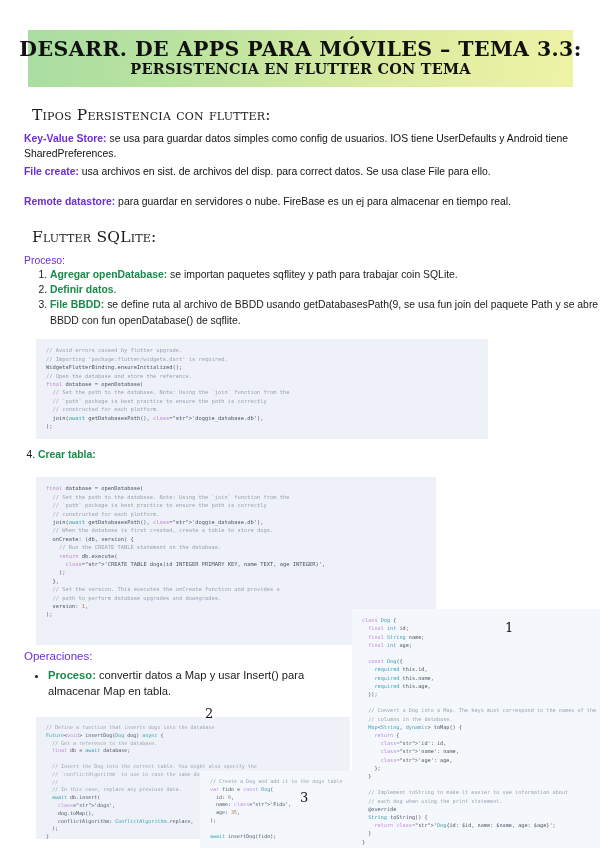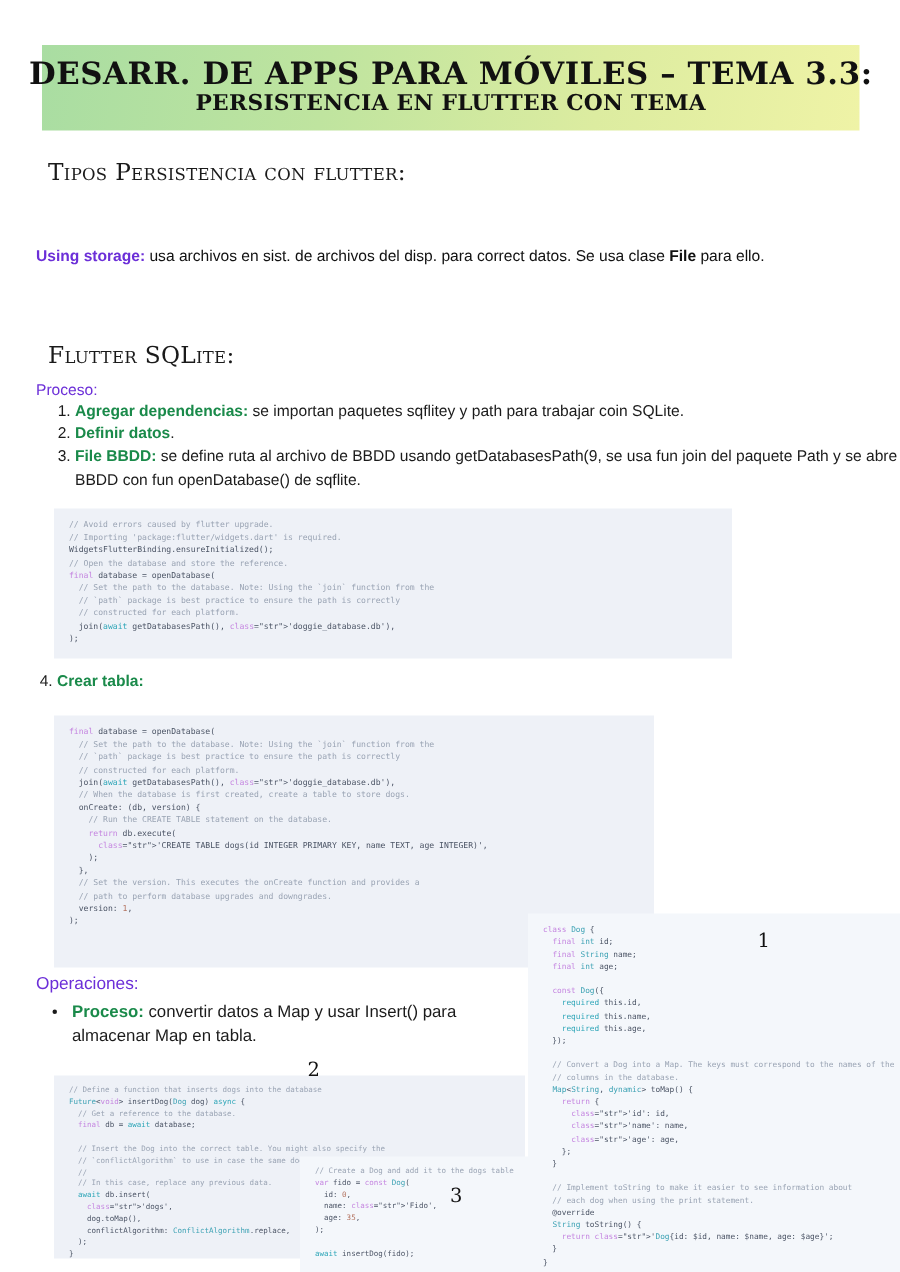--- a/index.html
+++ b/index.html
@@ -31,21 +31,21 @@
   .sec-head{
     position:absolute;left:8px;
     font-family:"DejaVu Serif","Liberation Serif",serif;
     font-variant:small-caps;font-size:15.5px;color:#1a1a1a;letter-spacing:.2px;margin-left:24px;
   }
 
   
   .txt{position:absolute;font-size:10.4px;line-height:15px;color:#111;}
   .lbl-purple{color:#6c2fd8;font-weight:700;}
   .lbl-green{color:#1a8a4a;font-weight:700;}
-  b.k{font-weight:700;color:#111;}
+  b.k{font-weight:400;color:#111;}
 
   ol.steps{
     position:absolute;margin:0;padding-left:26px;font-size:10.4px;line-height:15.2px;
   }
   ol.steps li{margin:0;padding:0;}
   ul.ops{position:absolute;margin:0;padding-left:24px;font-size:11.2px;line-height:16px;}
   ul.ops li{margin:0;}
 
   
   .code{
@@ -79,34 +79,40 @@
 
 <div class="page">
 
   <div class="banner">
     <div class="banner-l1">DESARR. DE APPS PARA MÓVILES – TEMA 3.3:</div>
     <div class="banner-l2">PERSISTENCIA EN FLUTTER CON TEMA</div>
   </div>
 
   <div class="sec-head" style="top:106px">Tipos Persistencia con flutter:</div>
 
+  <div class="txt" style="left:24px;top:131px;width:552px">
+    <span class="lbl-purple">Key-Value Store:</span><span> se usa para guardar datos simples como config de usuarios. IOS tiene UserDefaults y Android tiene SharedPreferences.</span>
+  </div>
 
   <div class="txt" style="left:24px;top:164px;width:552px">
-    <span class="lbl-purple">Using storage:</span><span> usa archivos en sist. de archivos del disp. para correct datos. Se usa clase </span><b class="k">File</b><span> para ello.</span>
-  </div>
-
-
+    <span class="lbl-purple">File create:</span><span> usa archivos en sist. de archivos del disp. para correct datos. Se usa clase </span><b class="k">File</b><span> para ello.</span>
+  </div>
+
+
+  <div class="txt" style="left:24px;top:194px;width:552px">
+    <span class="lbl-purple">Remote datastore:</span><span> para guardar en servidores o nube. FireBase es un ej para almacenar en tiempo real.</span>
+  </div>
 
   <div class="sec-head" style="top:228px">Flutter SQLite:</div>
 
   <div class="txt lbl-purple" style="left:24px;top:253px;font-weight:400">Proceso:</div>
 
   <ol class="steps" style="left:24px;top:267px;width:552px">
     <li>
-      <span class="lbl-green">Agregar dependencias:</span><span> se importan paquetes sqflitey y path para trabajar coin SQLite.</span>
+      <span class="lbl-green">Agregar openDatabase:</span><span> se importan paquetes sqflitey y path para trabajar coin SQLite.</span>
     </li>
     <li>
       <span class="lbl-green">Definir datos</span><span>.</span>
     </li>
     <li>
       <span class="lbl-green">File BBDD:</span><span> se define ruta al archivo de BBDD usando getDatabasesPath(9, se usa fun join del paquete Path y se abre BBDD con fun openDatabase() de sqflite.</span>
     </li>
   </ol>
 
   <pre class="code" id="cb1"><span class="c">// Avoid errors caused by flutter upgrade.</span>

